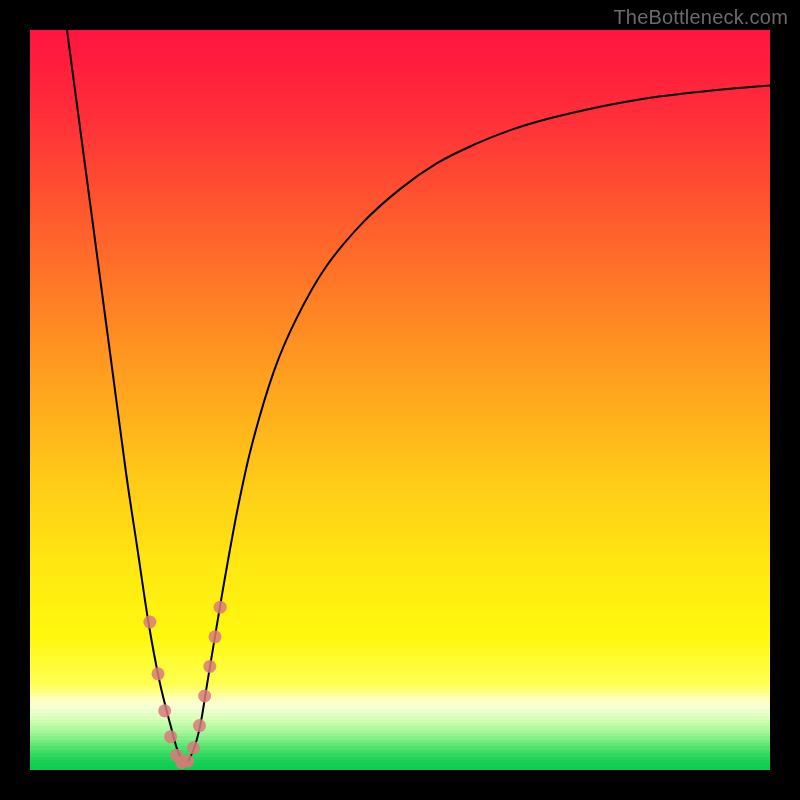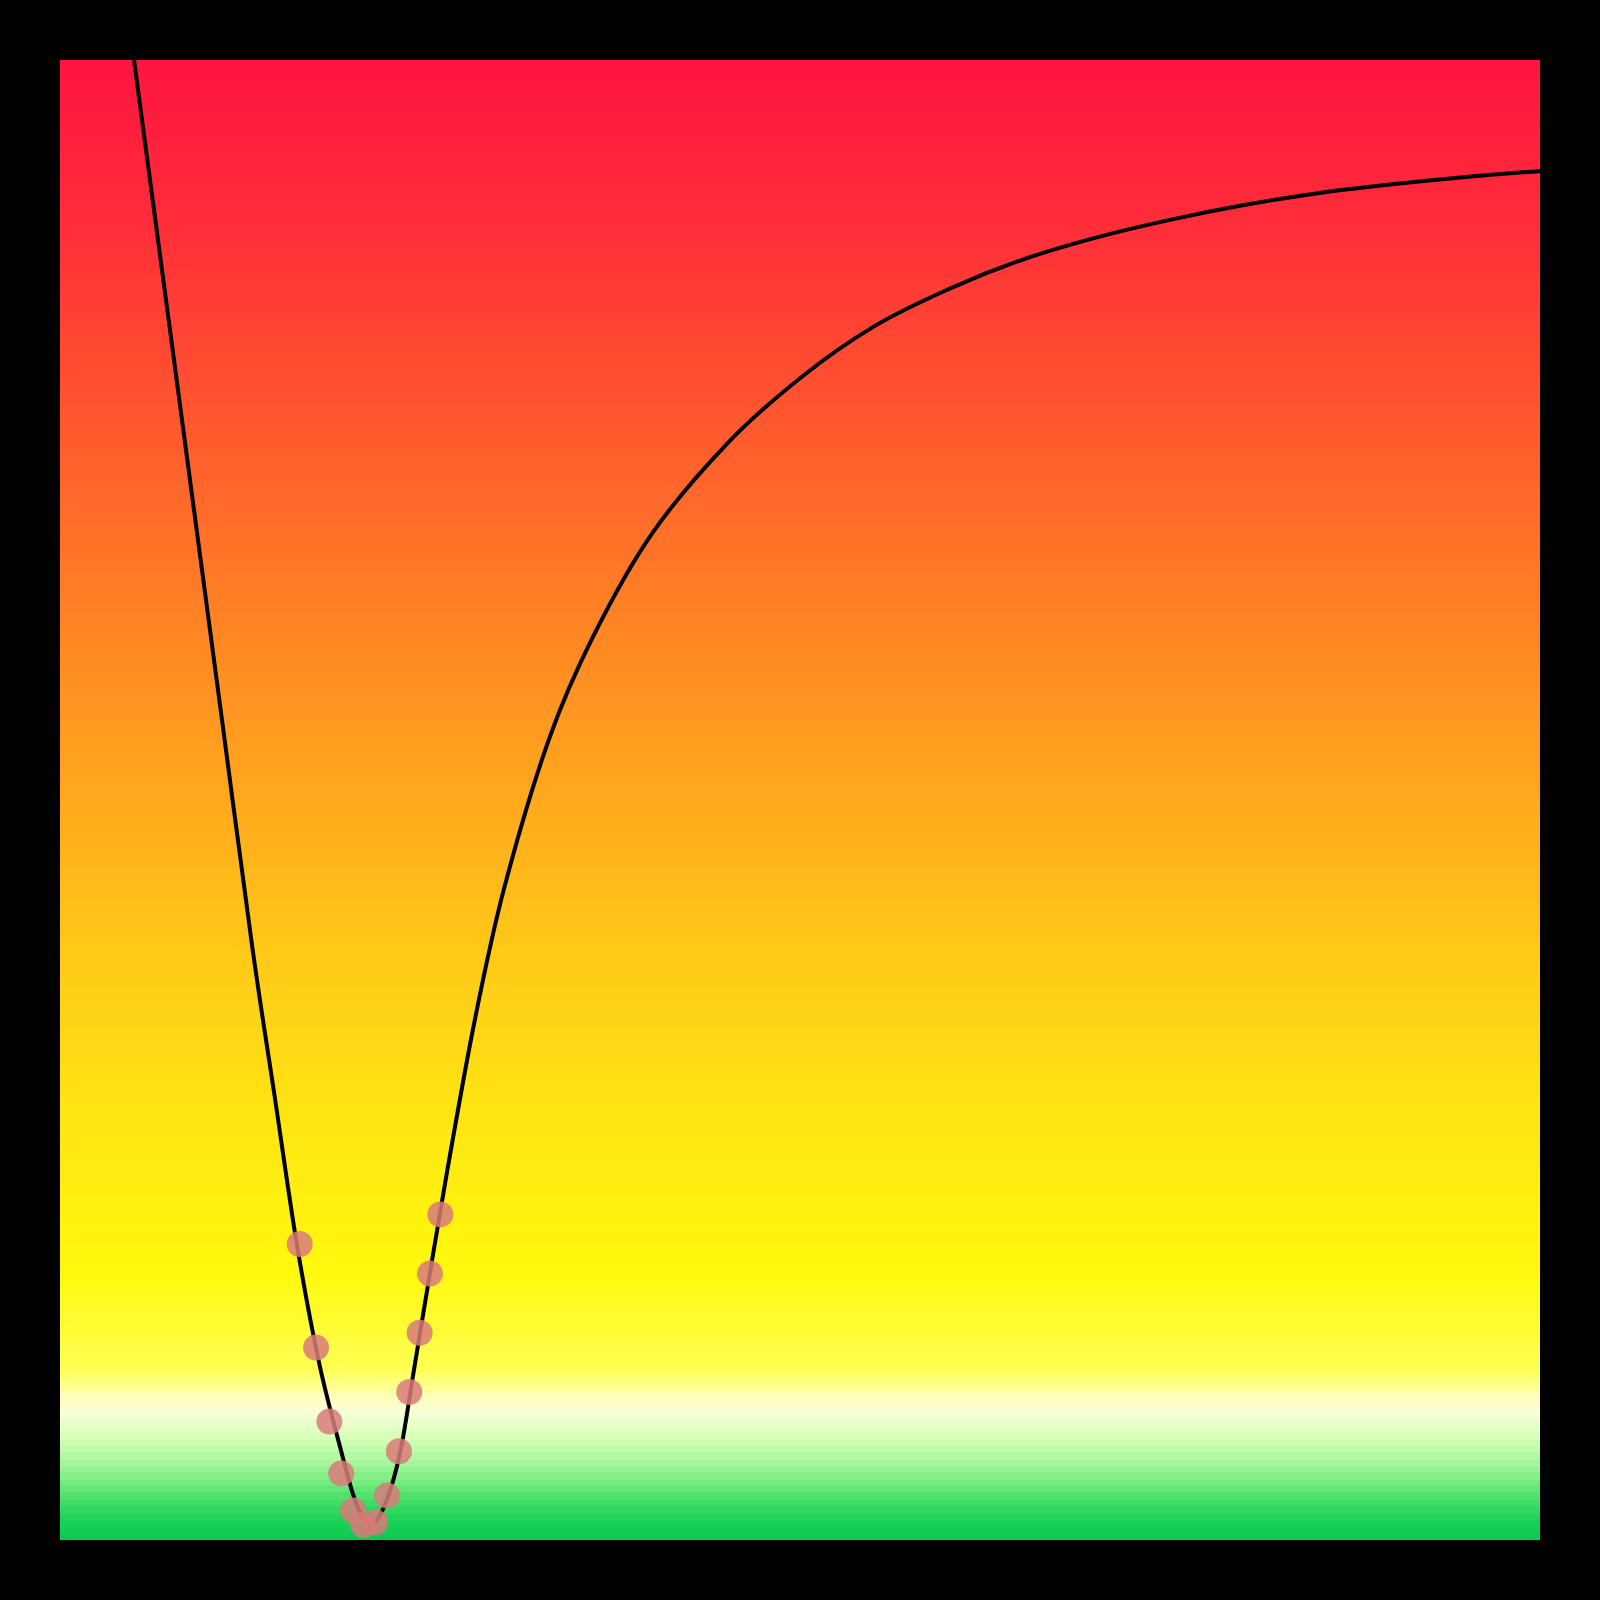--- a/index.html
+++ b/index.html
@@ -48,20 +48,21 @@
     font-size: 20px;
     font-weight: 500;
     letter-spacing: 0.2px;
     user-select: none;
   }
 </style>
 </head>
 <body>
 
 <div class="frame">
+  <div class="watermark">TheBottleneck.com</div>
   <div class="plot">
     <div class="gradient">
         <div class="strip" style="top: 0px; height: 3.96364px; background: rgb(255, 21, 64);"></div>
         <div class="strip" style="top: 3.36364px; height: 3.96364px; background: rgb(255, 22, 64);"></div>
         <div class="strip" style="top: 6.72727px; height: 3.96364px; background: rgb(255, 23, 63);"></div>
         <div class="strip" style="top: 10.0909px; height: 3.96364px; background: rgb(255, 24, 63);"></div>
         <div class="strip" style="top: 13.4545px; height: 3.96364px; background: rgb(255, 25, 63);"></div>
         <div class="strip" style="top: 16.8182px; height: 3.96364px; background: rgb(255, 26, 63);"></div>
         <div class="strip" style="top: 20.1818px; height: 3.96364px; background: rgb(255, 27, 62);"></div>
         <div class="strip" style="top: 23.5455px; height: 3.96364px; background: rgb(255, 28, 62);"></div>

